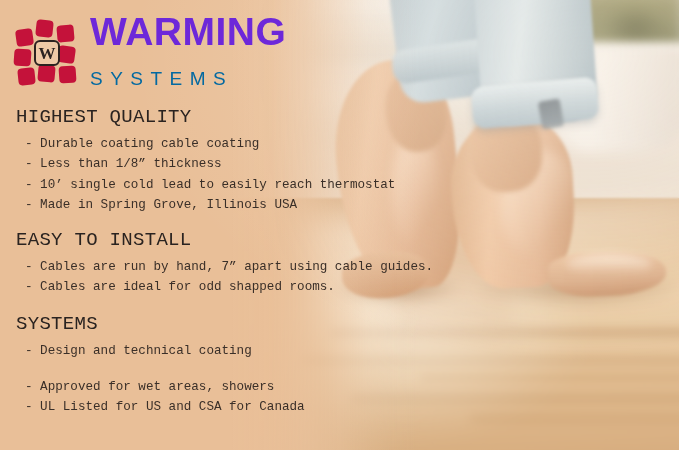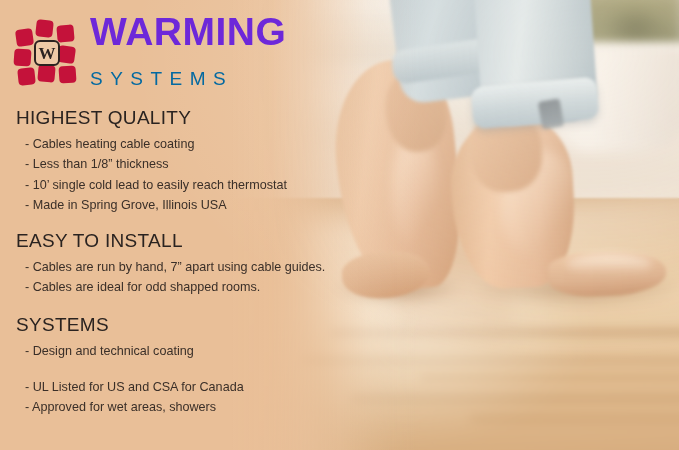--- a/index.html
+++ b/index.html
@@ -302,21 +302,21 @@
     font-size:39px; font-weight:700; color:#6d28d9;
     letter-spacing:.5px;
   }
   .wm-2 {
     font-size:19px; font-weight:400; color:#0369a1;
     letter-spacing:7.5px; margin-top:18px;
   }
 
   
   .sections { position:absolute; left:16px; top:106px; width:400px; }
-  .section { margin-bottom:8px; }
+  .section { margin-bottom:8px;font-family:Liberation Mono, monospace; }
   .sec-head {
     font-size:19px; font-weight:400; color:#2a2320;
     letter-spacing:.3px; line-height:1.25;
     margin-bottom:4px;
   }
   .bullets { list-style:none; padding-left:9px; }
   .bullets li {
     font-size:12.6px; color:#3a2f28; line-height:1.62;
     white-space:nowrap;
   }
@@ -398,21 +398,21 @@
         <span class="wm-1">WARMING</span>
         <span class="wm-2">SYSTEMS</span>
       </div>
     </div>
 
     <div class="sections">
 
       <div class="section s-quality">
         <div class="sec-head">HIGHEST QUALITY</div>
         <ul class="bullets">
-          <li>- Cables heating cable coating</li>
+          <li>- Durable coating cable coating</li>
           <li>- Less than 1/8” thickness</li>
           <li>- 10’ single cold lead to easily reach thermostat</li>
           <li>- Made in Spring Grove, Illinois  USA</li>
         </ul>
       </div>
 
       <div class="section s-install">
         <div class="sec-head">EASY TO INSTALL</div>
         <ul class="bullets">
           <li>- Cables are run by hand, 7” apart using cable guides.</li>
@@ -422,20 +422,20 @@
 
       <div class="section s-support">
         <div class="sec-head">SYSTEMS</div>
         <ul class="bullets">
           <li>- Design and technical coating</li>
         </ul>
       </div>
 
       <div class="section s-safe">
         <ul class="bullets">
+          <li>- Approved for wet areas, showers</li>
           <li>- UL Listed for US and CSA for Canada</li>
-          <li>- Approved for wet areas, showers</li>
         </ul>
       </div>
 
     </div>
   </div>
 </div>
 
 </body></html>

